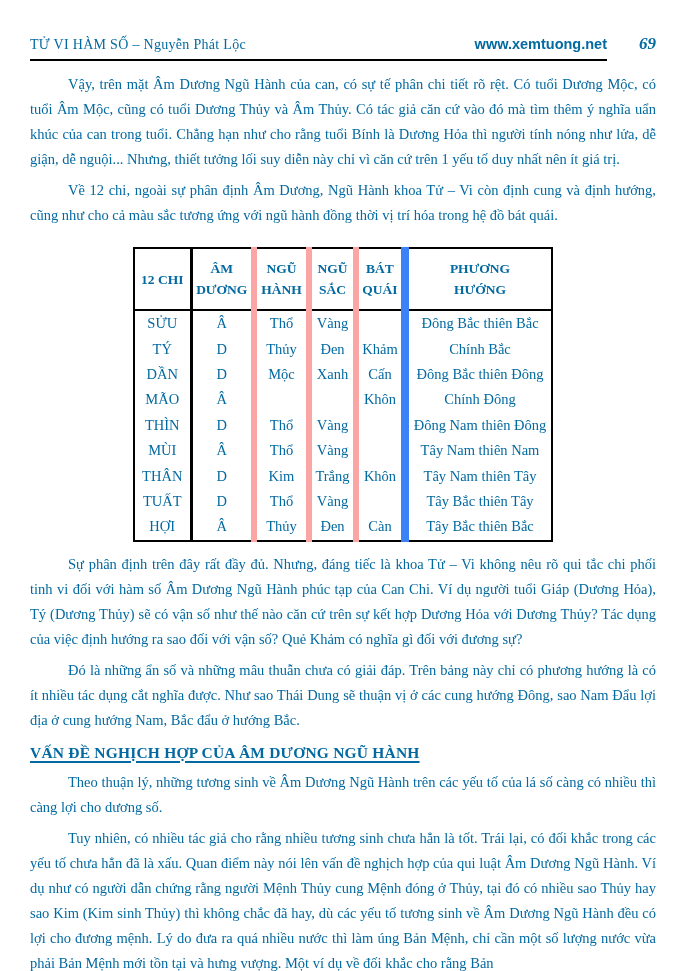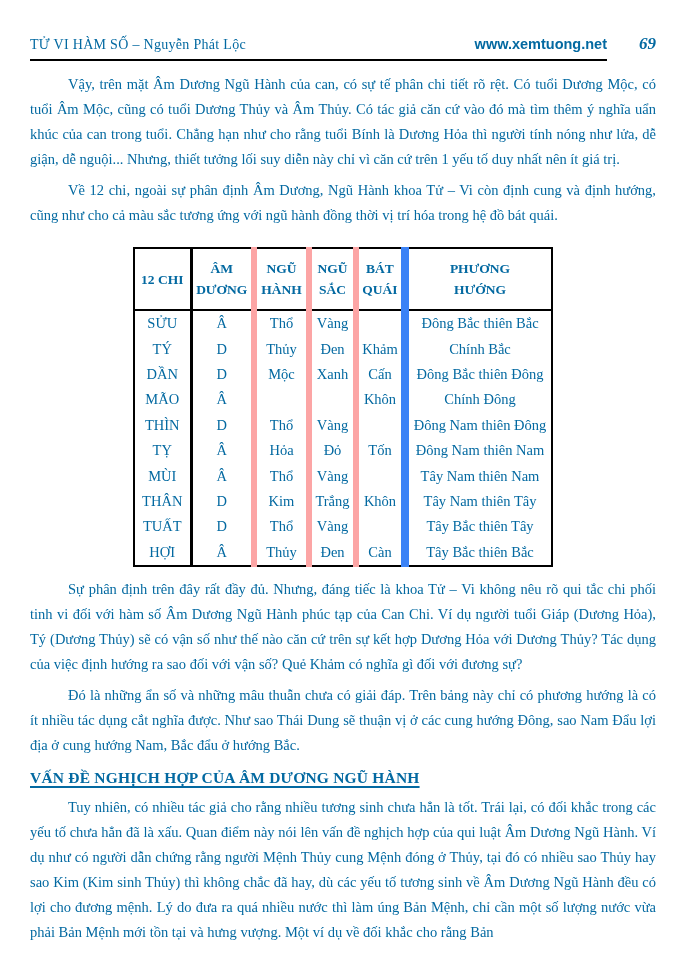--- a/index.html
+++ b/index.html
@@ -161,28 +161,20 @@
         </tr>
         <tr>
           <td class="c1">THÌN</td>
           <td class="c2">D</td>
           <td class="c3">Thổ</td>
           <td class="c4">Vàng</td>
           <td class="c5"></td>
           <td class="c6">Đông Nam thiên Đông</td>
         </tr>
         <tr>
-          <td class="c1">TỴ</td>
-          <td class="c2">Â</td>
-          <td class="c3">Hỏa</td>
-          <td class="c4">Đỏ</td>
-          <td class="c5">Tốn</td>
-          <td class="c6">Đông Nam thiên Nam</td>
-        </tr>
-        <tr>
           <td class="c1">MÙI</td>
           <td class="c2">Â</td>
           <td class="c3">Thổ</td>
           <td class="c4">Vàng</td>
           <td class="c5"></td>
           <td class="c6">Tây Nam thiên Nam</td>
         </tr>
         <tr>
           <td class="c1">THÂN</td>
           <td class="c2">D</td>
@@ -208,15 +200,16 @@
           <td class="c6">Tây Bắc thiên Bắc</td>
         </tr>
       </tbody>
   </table>
 
   <p class="body">Sự phân định trên đây rất đầy đủ. Nhưng, đáng tiếc là khoa Tử – Vi không nêu rõ qui tắc chi phối tinh vi đối với hàm số Âm Dương Ngũ Hành phúc tạp của Can Chi. Ví dụ người tuổi Giáp (Dương Hỏa), Tý (Dương Thủy) sẽ có vận số như thế nào căn cứ trên sự kết hợp Dương Hỏa với Dương Thủy? Tác dụng của việc định hướng ra sao đối với vận số? Quẻ Khảm có nghĩa gì đối với đương sự?</p>
   <p class="body">Đó là những ẩn số và những mâu thuẫn chưa có giải đáp. Trên bảng này chỉ có phương hướng là có ít nhiều tác dụng cắt nghĩa được. Như sao Thái Dung sẽ thuận vị ở các cung hướng Đông, sao Nam Đẩu lợi địa ở cung hướng Nam, Bắc đẩu ở hướng Bắc.</p>
 
   <h2 class="section-heading">VẤN ĐỀ NGHỊCH HỢP CỦA ÂM DƯƠNG NGŨ HÀNH</h2>
 
+  <p class="body">Theo thuận lý, những tương sinh về Âm Dương Ngũ Hành trên các yếu tố của lá số càng có nhiều thì càng lợi cho dương số.</p>
   <p class="body">Tuy nhiên, có nhiều tác giả cho rằng nhiều tương sinh chưa hẳn là tốt. Trái lại, có đối khắc trong các yếu tố chưa hẳn đã là xấu. Quan điểm này nói lên vấn đề nghịch hợp của qui luật Âm Dương Ngũ Hành. Ví dụ như có người dẫn chứng rằng người Mệnh Thủy cung Mệnh đóng ở Thủy, tại đó có nhiều sao Thủy hay sao Kim (Kim sinh Thủy) thì không chắc đã hay, dù các yếu tố tương sinh về Âm Dương Ngũ Hành đều có lợi cho đương mệnh. Lý do đưa ra quá nhiều nước thì làm úng Bản Mệnh, chỉ cần một số lượng nước vừa phải Bản Mệnh mới tồn tại và hưng vượng. Một ví dụ về đối khắc cho rằng Bản</p>
 
 </div>
 
 </body></html>

